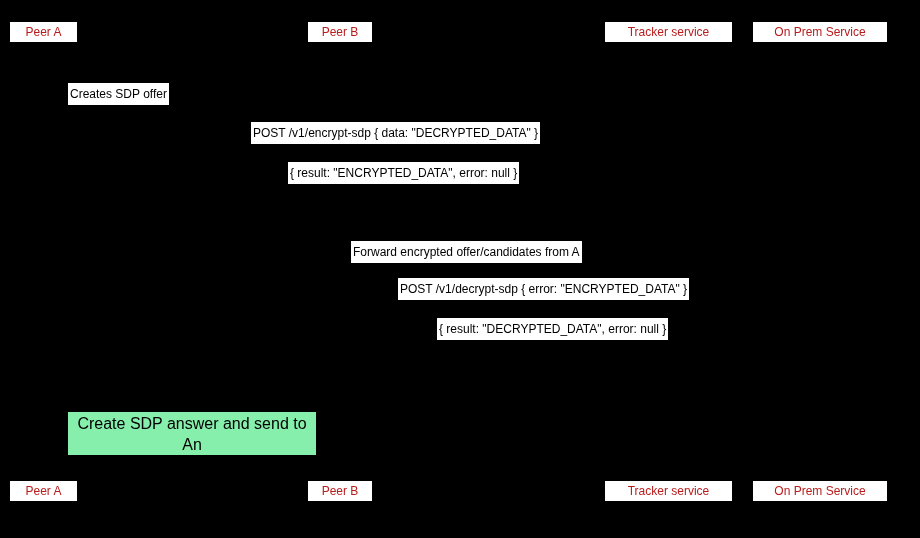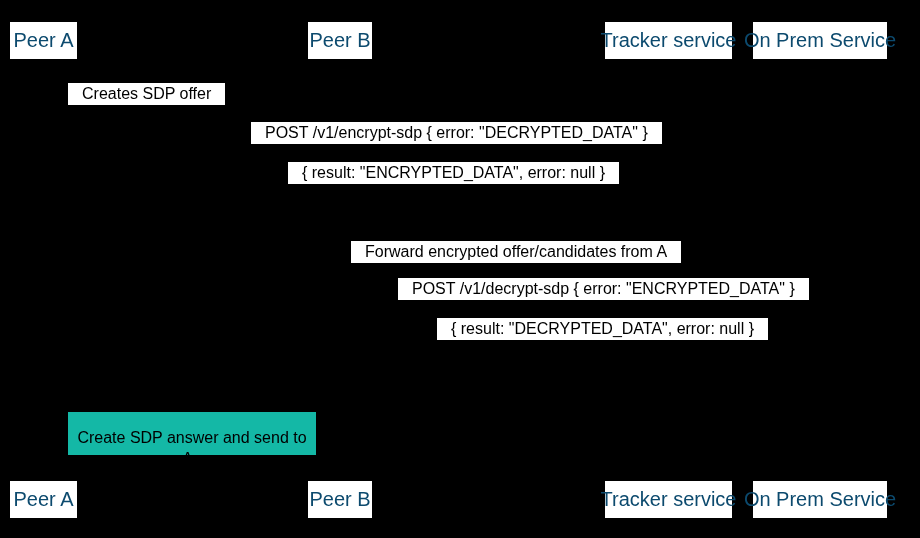--- a/index.html
+++ b/index.html
@@ -14,62 +14,62 @@
     font-family: "Liberation Sans", sans-serif;
   }
   .canvas {
     position: relative;
     width: 920px;
     height: 538px;
     background: #000000;
   }
   .actor {
     position: absolute;
-    height: 37px;
+    height: 20px;
     background: #ffffff;
-    color: #0c4a6e;
-    font-size: 20px;
+    color: #b91c1c;
+    font-size: 12px;
     display: flex;
     align-items: center;
     justify-content: center;
     box-sizing: border-box;
     white-space: nowrap;
   }
   .msg {
     position: absolute;
     background: #ffffff;
     color: #000000;
-    font-size: 16px;
+    font-size: 12px;
     line-height: 22px;
-    padding: 0 14px;
+    padding: 0 2px;
     white-space: nowrap;
   }
   .note {
     position: absolute;
-    background: #14b8a6;
+    background: #86efac;
     color: #000000;
     font-size: 16px;
     line-height: 21px;
     text-align: center;
     box-sizing: border-box;
-    padding-top: 15px;
+    padding-top: 1px;
   }
 </style>
 </head>
 <body>
 
 <div class="canvas">
 
   <div class="actor" style="left:10px;  top:22px; width:67px">Peer A</div>
   <div class="actor" style="left:308px; top:22px; width:64px">Peer B</div>
   <div class="actor" style="left:605px; top:22px; width:127px">Tracker service</div>
   <div class="actor" style="left:753px; top:22px; width:134px">On Prem Service</div>
 
   <div class="msg" style="left:68px;  top:83px">Creates SDP offer</div>
-  <div class="msg" style="left:251px; top:122px">POST /v1/encrypt-sdp { error: "DECRYPTED_DATA" }</div>
+  <div class="msg" style="left:251px; top:122px">POST /v1/encrypt-sdp { data: "DECRYPTED_DATA" }</div>
   <div class="msg" style="left:288px; top:162px">{ result: "ENCRYPTED_DATA", error: null }</div>
   <div class="msg" style="left:351px; top:241px">Forward encrypted offer/candidates from A</div>
   <div class="msg" style="left:398px; top:278px">POST /v1/decrypt-sdp { error: "ENCRYPTED_DATA" }</div>
   <div class="msg" style="left:437px; top:318px">{ result: "DECRYPTED_DATA", error: null }</div>
 
   <div class="note" style="left:68px; top:412px; width:248px; height:43px">
     <div>Create SDP answer and send to An</div>
     <div>using the same mechanism</div>
   </div>
 

